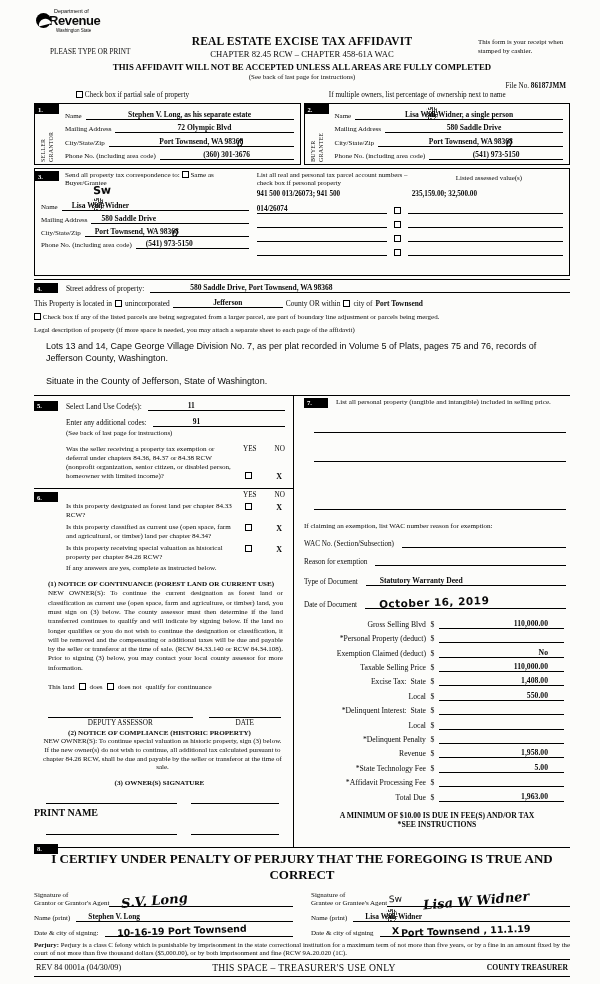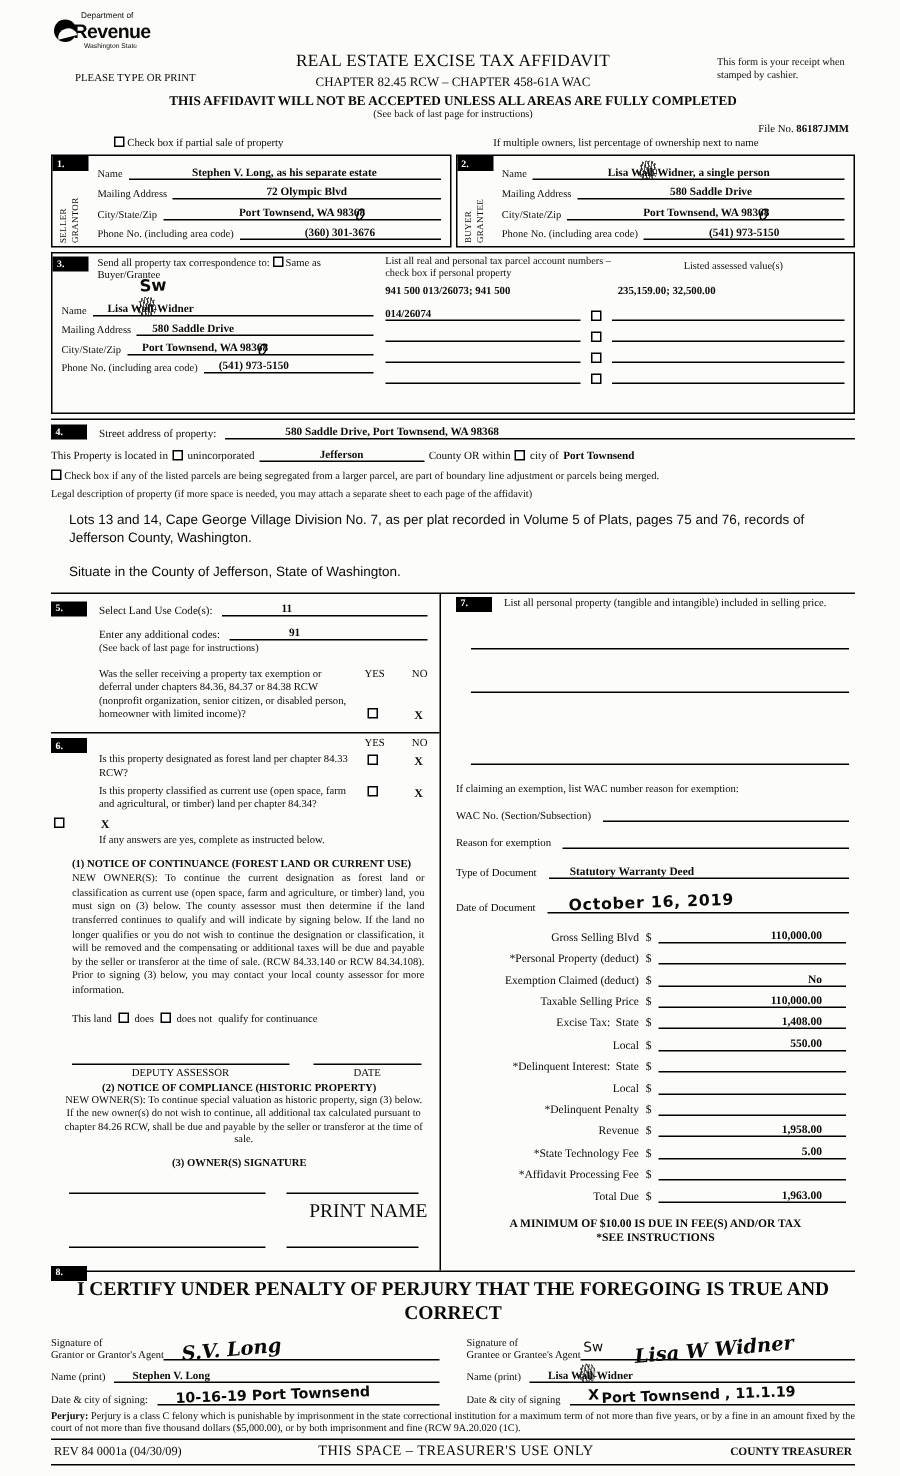--- a/index.html
+++ b/index.html
@@ -11,21 +11,21 @@
 .hdr{position:relative;height:52px}
 .logo{position:absolute;left:2px;top:0;width:120px;font-family:"Liberation Sans",sans-serif}
 .logo-dept{font-size:5.5px;margin-left:18px;display:block}
 .logo-row{display:flex;align-items:center;margin-top:-1px}
 .swoosh{width:15px;height:15px;border-radius:50%;background:#000;position:relative;margin-right:1px;flex:0 0 auto}
 .swoosh::after{content:"";position:absolute;left:1.5px;top:6px;width:13px;height:6px;background:#fcfcfa;border-radius:50% 50% 0 0/100% 100% 0 0;transform:rotate(-14deg)}
 .logo-rev{font-weight:bold;font-size:13px;letter-spacing:-.4px;margin-left:-3px}
 .logo-state{font-size:4.5px;margin-left:20px;display:block}
 .please{position:absolute;left:16px;top:40px;font-size:7.2px}
 .t-center{position:absolute;left:118px;right:118px;top:27px;text-align:center}
-.title{font-weight:normal;font-size:11.5px;letter-spacing:.2px}
+.title{font-weight:bold;font-size:11.5px;letter-spacing:.2px}
 .chapter{font-size:8.6px;margin-top:2px}
 .receipt{position:absolute;right:0;top:30px;width:92px;font-size:6.9px;line-height:8.6px}
 .warning{text-align:center;font-weight:bold;font-size:8.8px;margin-top:2px}
 .seeback{text-align:center;font-size:6.9px;margin-top:1px}
 .fileno{text-align:right;font-size:7.2px;margin-top:2px;padding-right:4px}
 .flags{position:relative;height:11px;font-size:7.2px;margin-top:1px}
 .flag-left{position:absolute;left:42px;top:0}
 .flag-right{position:absolute;left:55%;top:0}
 
 
@@ -115,21 +115,21 @@
 .landrow{margin:10px 0 0 14px;font-size:7.1px;display:flex;align-items:center;gap:4px}
 .deprow{display:flex;gap:16px;margin:26px 4px 0 14px}
 .dep{flex:2;border-top:1px solid #000;text-align:center;font-size:7.2px;padding-top:1px}
 .dat{flex:1;border-top:1px solid #000;text-align:center;font-size:7.2px;padding-top:1px}
 .n2title{font-weight:bold;font-size:7.1px;text-align:center;margin-top:2px}
 .n2text{font-size:7px;line-height:8.8px;text-align:center;margin:0 2px 0 8px}
 .ostitle{font-weight:bold;font-size:7.1px;text-align:center;margin-top:7px}
 .sigpair{display:flex;gap:14px;margin:16px 6px 0 12px}
 .sigpair .sl{border-top:1px solid #000}
 .sl.a{flex:3}.sl.b{flex:2}
-.pname{font-weight:normal;font-size:13px;text-align:right;margin-top:3px}
+.pname{font-weight:bold;font-size:10px;text-align:left;margin-top:3px}
 
 
 .s7head{display:flex}
 .s7head .chip{margin-right:8px;flex:0 0 auto}
 .s7head .txt{font-size:7.1px;line-height:9px;flex:1}
 .blank{border-bottom:1px solid #000;margin:0 4px 0 10px}
 .b1{height:25px}.b2{height:29px}.b3{height:48px}
 .ifclaim{font-size:7.1px;margin-top:12px}
 .wrow{display:flex;align-items:flex-end;margin-top:10px}
 .wrow .lab{font-size:7.2px;margin-right:8px;white-space:nowrap}
@@ -382,20 +382,21 @@
             </div>
           </div>
         <div class="q6">
             <div class="q6text">Is this property classified as current use (open space, farm and agricultural, or timber) land per chapter 84.34?</div>
             <div class="q6marks">
               <span class="cb"></span>
               <span class="xmark">X</span>
             </div>
           </div>
         <div class="q6">
+            <div class="q6text">Is this property receiving special valuation as historical property per chapter 84.26 RCW?</div>
             <div class="q6marks">
               <span class="cb"></span>
               <span class="xmark">X</span>
             </div>
           </div>
         <div class="ifyes">If any answers are yes, complete as instructed below.</div>
         <div class="n1title">(1) NOTICE OF CONTINUANCE (FOREST LAND OR CURRENT USE)</div>
         <div class="ntext">NEW OWNER(S): To continue the current designation as forest land or classification as current use (open space, farm and agriculture, or timber) land, you must sign on (3) below.  The county assessor must then determine if the land transferred continues to qualify and will indicate by signing below. If the land no longer qualifies or you do not wish to continue the designation or classification, it will be removed and the compensating or additional taxes will be due and payable by the seller or transferor at the time of sale.  (RCW 84.33.140 or RCW 84.34.108). Prior to signing (3) below, you may contact your local county assessor for more information.</div>
         <div class="landrow">
           <span>This land</span>

